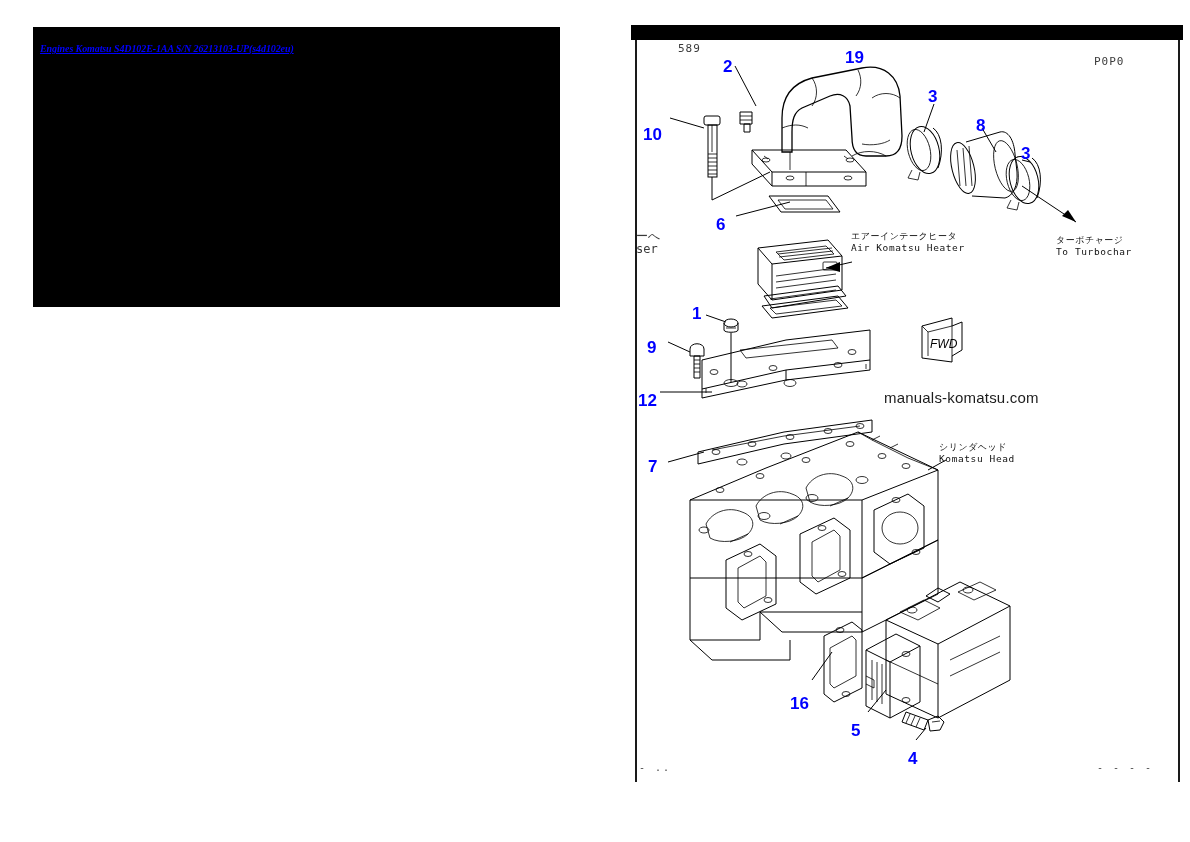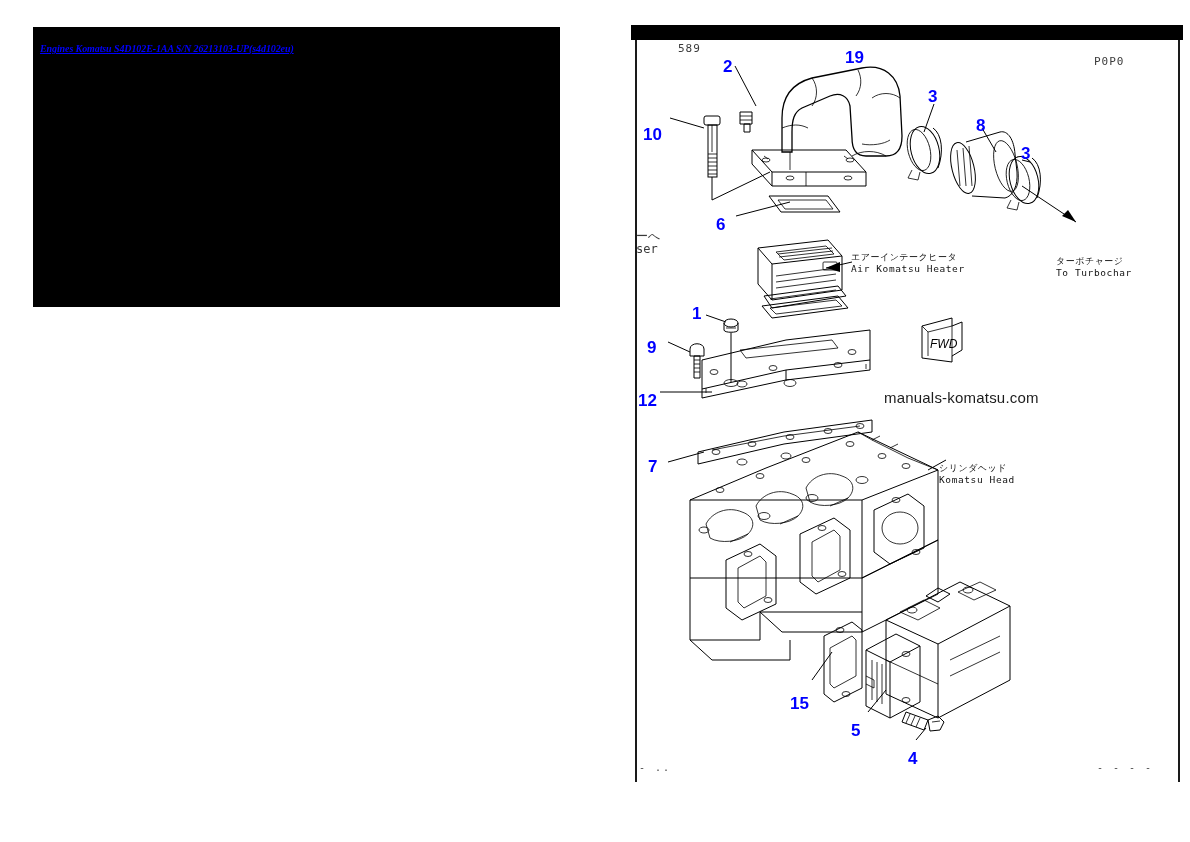--- a/index.html
+++ b/index.html
@@ -58,21 +58,21 @@
   .callout{
     position:absolute;color:#0000ff;
     font-family:"Liberation Sans", sans-serif;
     font-weight:bold;font-size:17px;line-height:17px;
   }
 
   
   .part-label{
     position:absolute;color:#111111;
     font-family:"DejaVu Sans Mono", monospace;
-    font-size:9.5px;line-height:12px;white-space:nowrap;margin-top:21px;
+    font-size:9.5px;line-height:12px;white-space:nowrap;
   }
   .part-label .jp{display:block;font-family:"DejaVu Sans", sans-serif;font-size:9px;letter-spacing:0.5px;}
   .part-label .en{display:block;letter-spacing:0.6px;}
 
   #watermark{
     position:absolute;left:884px;top:389px;
     color:#1c1c1c;font-family:"Liberation Sans", sans-serif;
     font-size:15px;letter-spacing:0.2px;white-space:nowrap;text-align:right;
   }
 
@@ -350,21 +350,21 @@
   <div class="callout" style="left:928px;top:88px">3</div>
   <div class="callout" style="left:1021px;top:145px">3</div>
   <div class="callout" style="left:908px;top:750px">4</div>
   <div class="callout" style="left:851px;top:722px">5</div>
   <div class="callout" style="left:716px;top:216px">6</div>
   <div class="callout" style="left:648px;top:458px">7</div>
   <div class="callout" style="left:976px;top:117px">8</div>
   <div class="callout" style="left:647px;top:339px">9</div>
   <div class="callout" style="left:643px;top:126px">10</div>
   <div class="callout" style="left:638px;top:392px">12</div>
-  <div class="callout" style="left:790px;top:695px">15</div>
+  <div class="callout" style="left:790px;top:695px">16</div>
   <div class="callout" style="left:845px;top:49px">19</div>
 
   <div class="part-label" style="left:851px;top:230px">
     <span class="jp">エアーインテークヒータ</span>
     <span class="en">Air Komatsu Heater</span>
   </div>
 
   <div class="part-label" style="left:1056px;top:234px">
     <span class="jp">ターボチャージ</span>
     <span class="en">To Turbochar</span>

